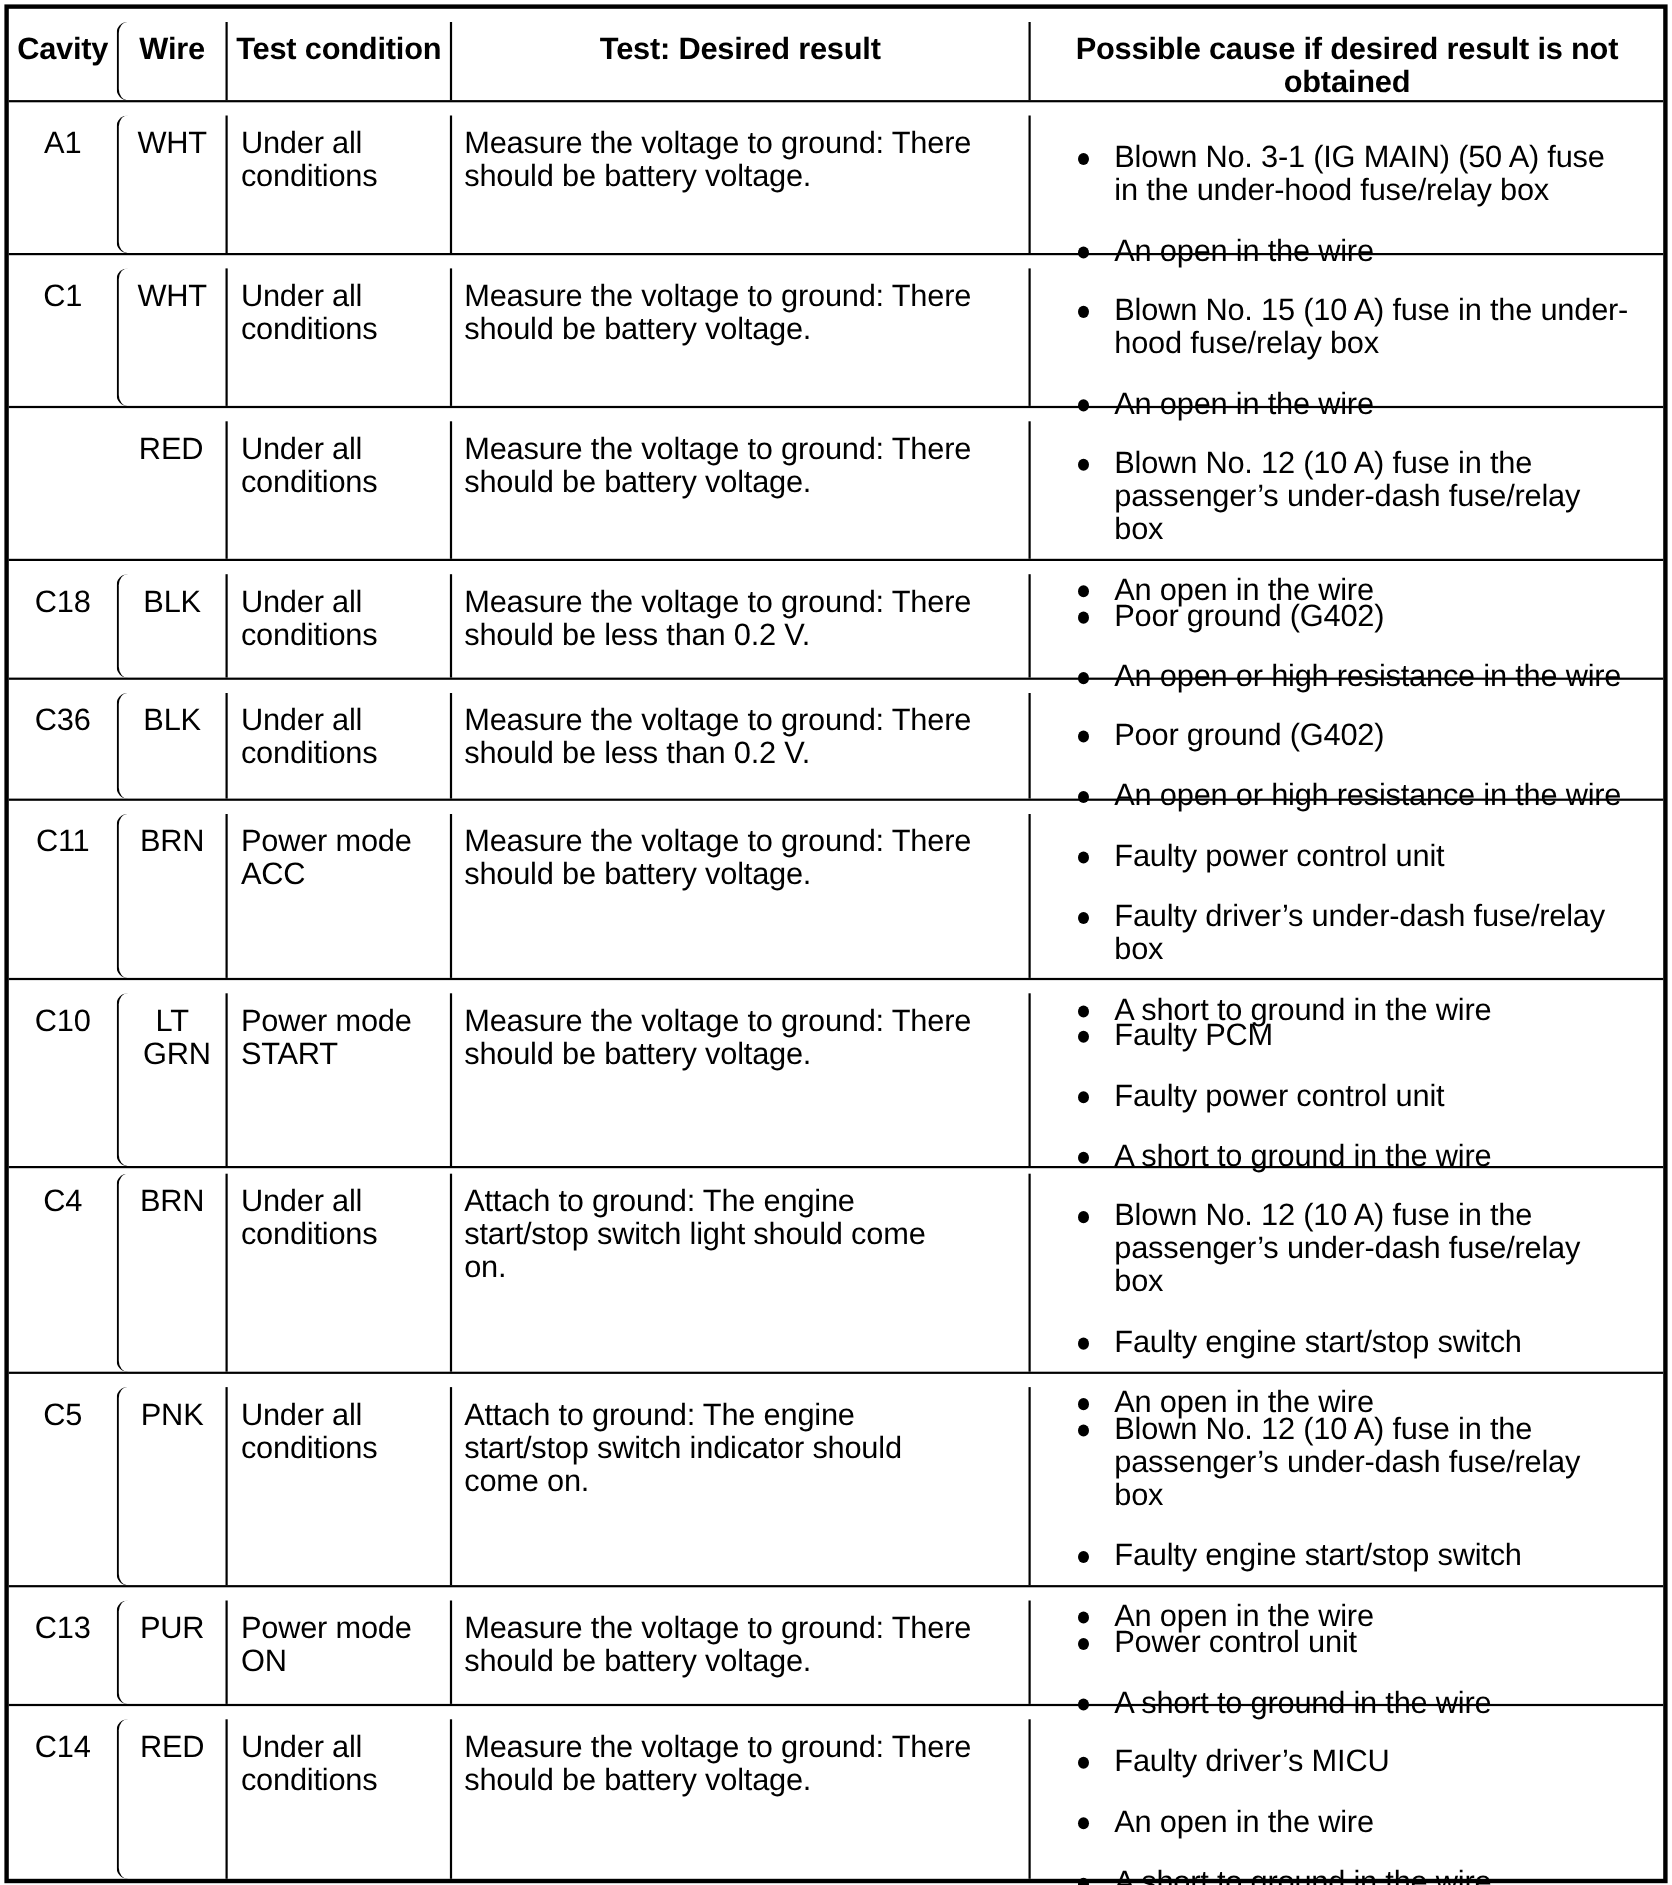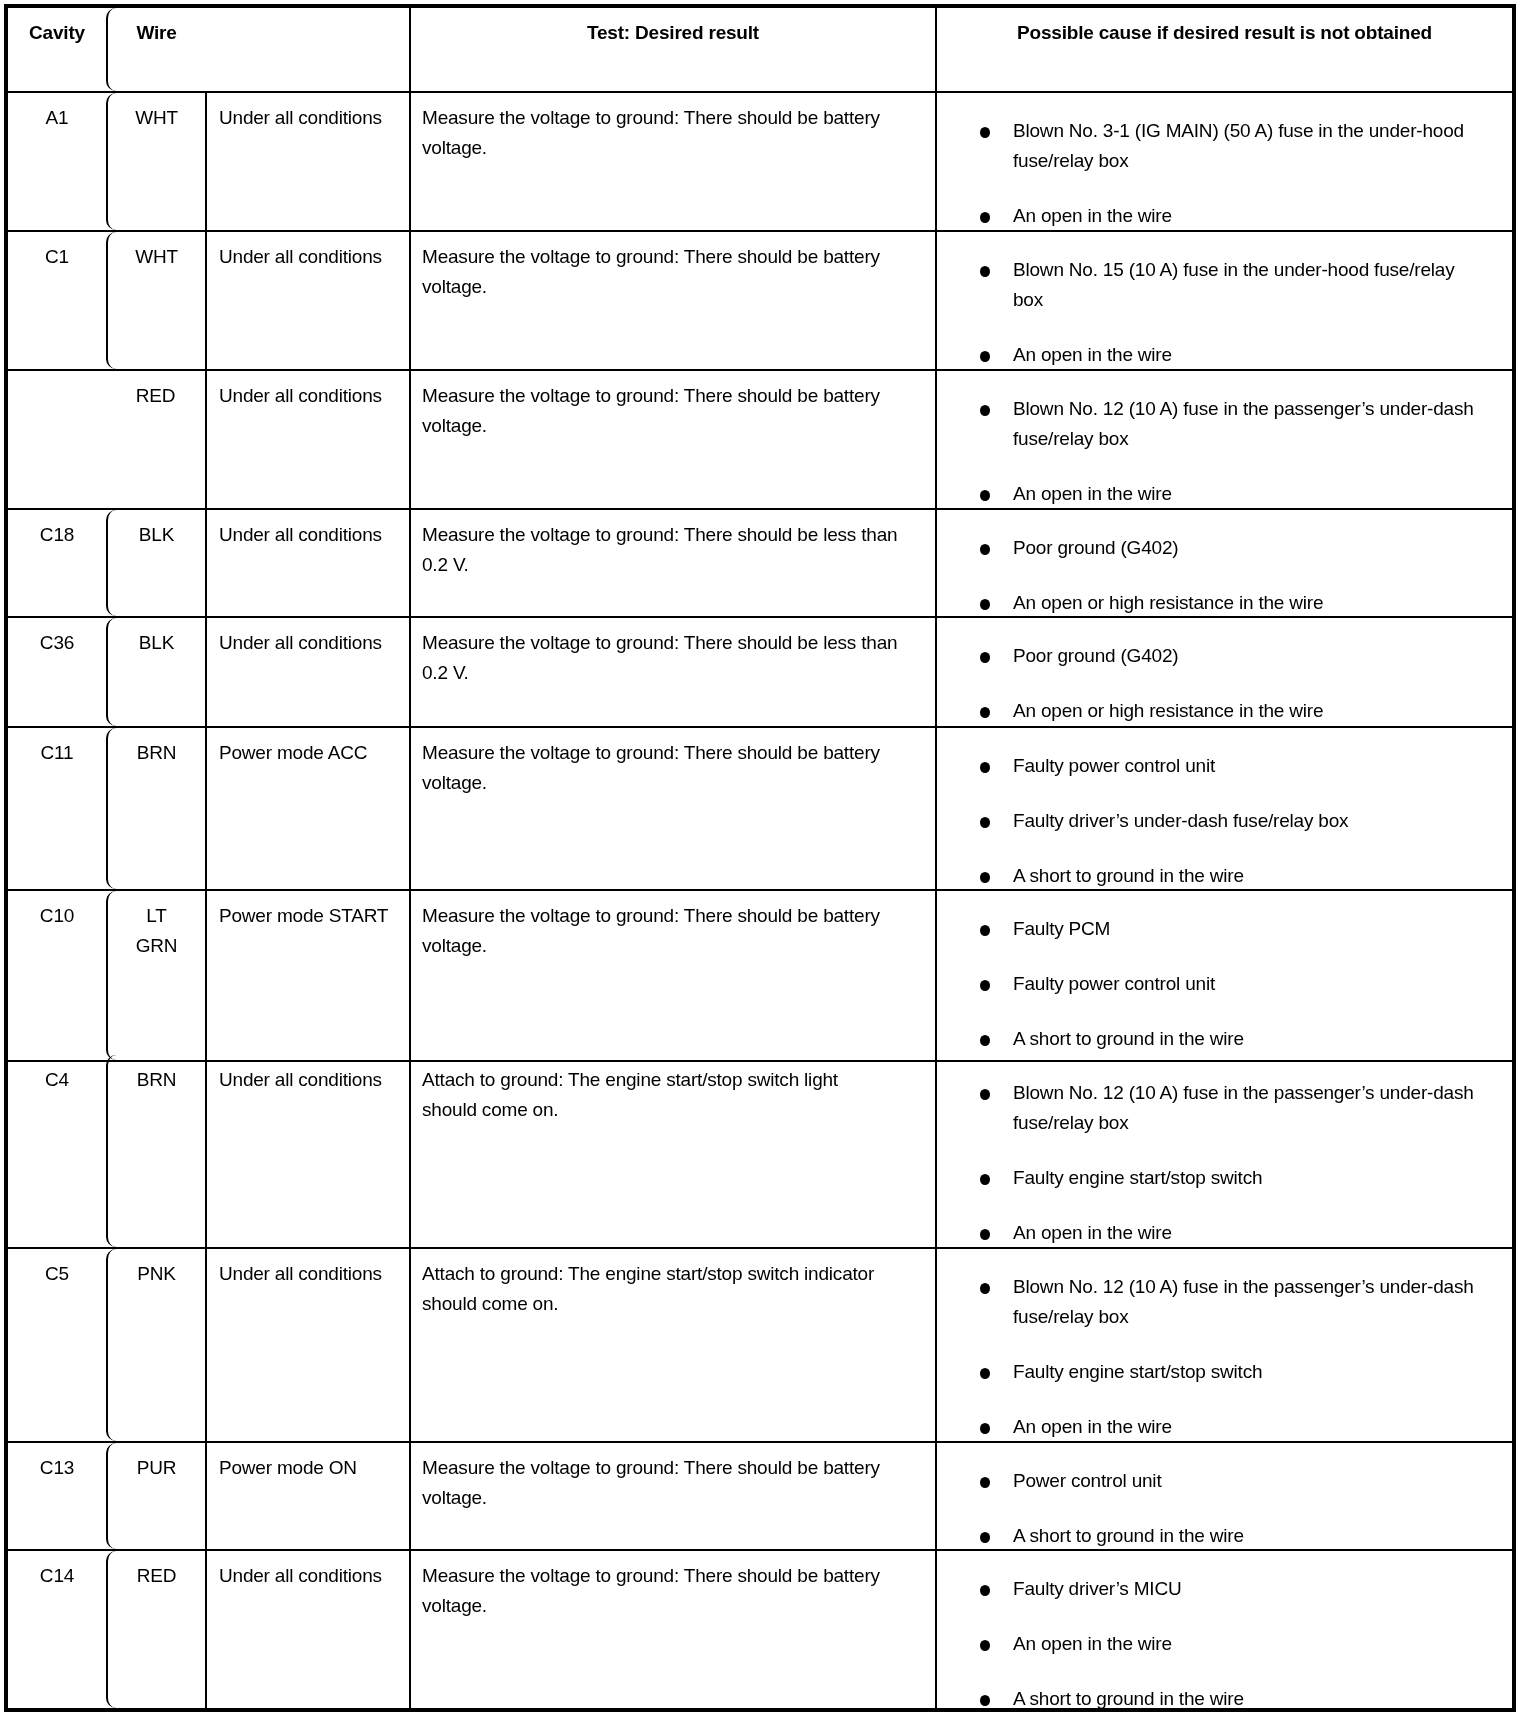--- a/index.html
+++ b/index.html
@@ -3,22 +3,22 @@
 <meta charset="utf-8">
 <style>
   html, body { margin: 0; padding: 0; background: #ffffff; }
   body { width: 1520px; height: 1714px; position: relative; overflow: hidden;
          font-family: "Liberation Sans", "DejaVu Sans", sans-serif; color: #000; }
   .tbl { position: absolute; left: 4px; top: 4px; width: 1512px; height: 1708px;
          box-sizing: border-box; border: 4px solid #000; }
   .row { position: absolute; left: 0; width: 1504px; box-sizing: border-box;
          border-bottom: 2px solid #000; }
   .row.last { border-bottom: none; }
-  .cell { position: absolute; top: 0; bottom: 0; box-sizing: border-box;
-          font-size: 19px; line-height: 30px; letter-spacing: -0.2px; }
+  .cell { position: absolute; top: 12px; bottom: 0; box-sizing: border-box;
+          font-size: 28px; line-height: 30px; letter-spacing: -0.2px; }
   .cell + .cell { border-left: 2px solid #000; }
   .c0 { left: 0; width: 98px; text-align: center; padding-top: 10px; }
   .c1 { left: 98px; width: 99px; text-align: center; padding-top: 10px; border-radius: 10px; }
   .c2 { left: 197px; width: 204px; padding: 10px 8px 0 12px; }
   .c3 { left: 401px; width: 526px; padding: 10px 10px 0 11px; }
   .c4 { left: 927px; width: 577px; padding: 10px 14px 0 20px; }
   .hdr .cell { font-weight: bold; text-align: center; padding-left: 6px; padding-right: 6px; }
   .hdr .c2 { text-align: center; }
   .causes { list-style: none; margin: 13px; padding: 0; }
   .causes li { position: relative; padding-left: 43px; margin-bottom: 25px; }
@@ -26,20 +26,21 @@
                        width: 10px; height: 11px; border-radius: 50%; background: #000; }
 </style>
 </head>
 <body>
 
 <div class="tbl">
 
   <div class="row hdr" style="top:0;height:85px;">
     <div class="cell c0">Cavity</div>
     <div class="cell c1">Wire</div>
+    <div class="cell c2">Test condition</div>
     <div class="cell c3">Test: Desired result</div>
     <div class="cell c4">Possible cause if desired result is not obtained</div>
   </div>
 
   <div class="row" style="top:85px;height:139px;">
     <div class="cell c0">A1</div>
     <div class="cell c1">WHT</div>
     <div class="cell c2">Under all conditions</div>
     <div class="cell c3">Measure the voltage to ground: There should be battery voltage.</div>
     <div class="cell c4">

